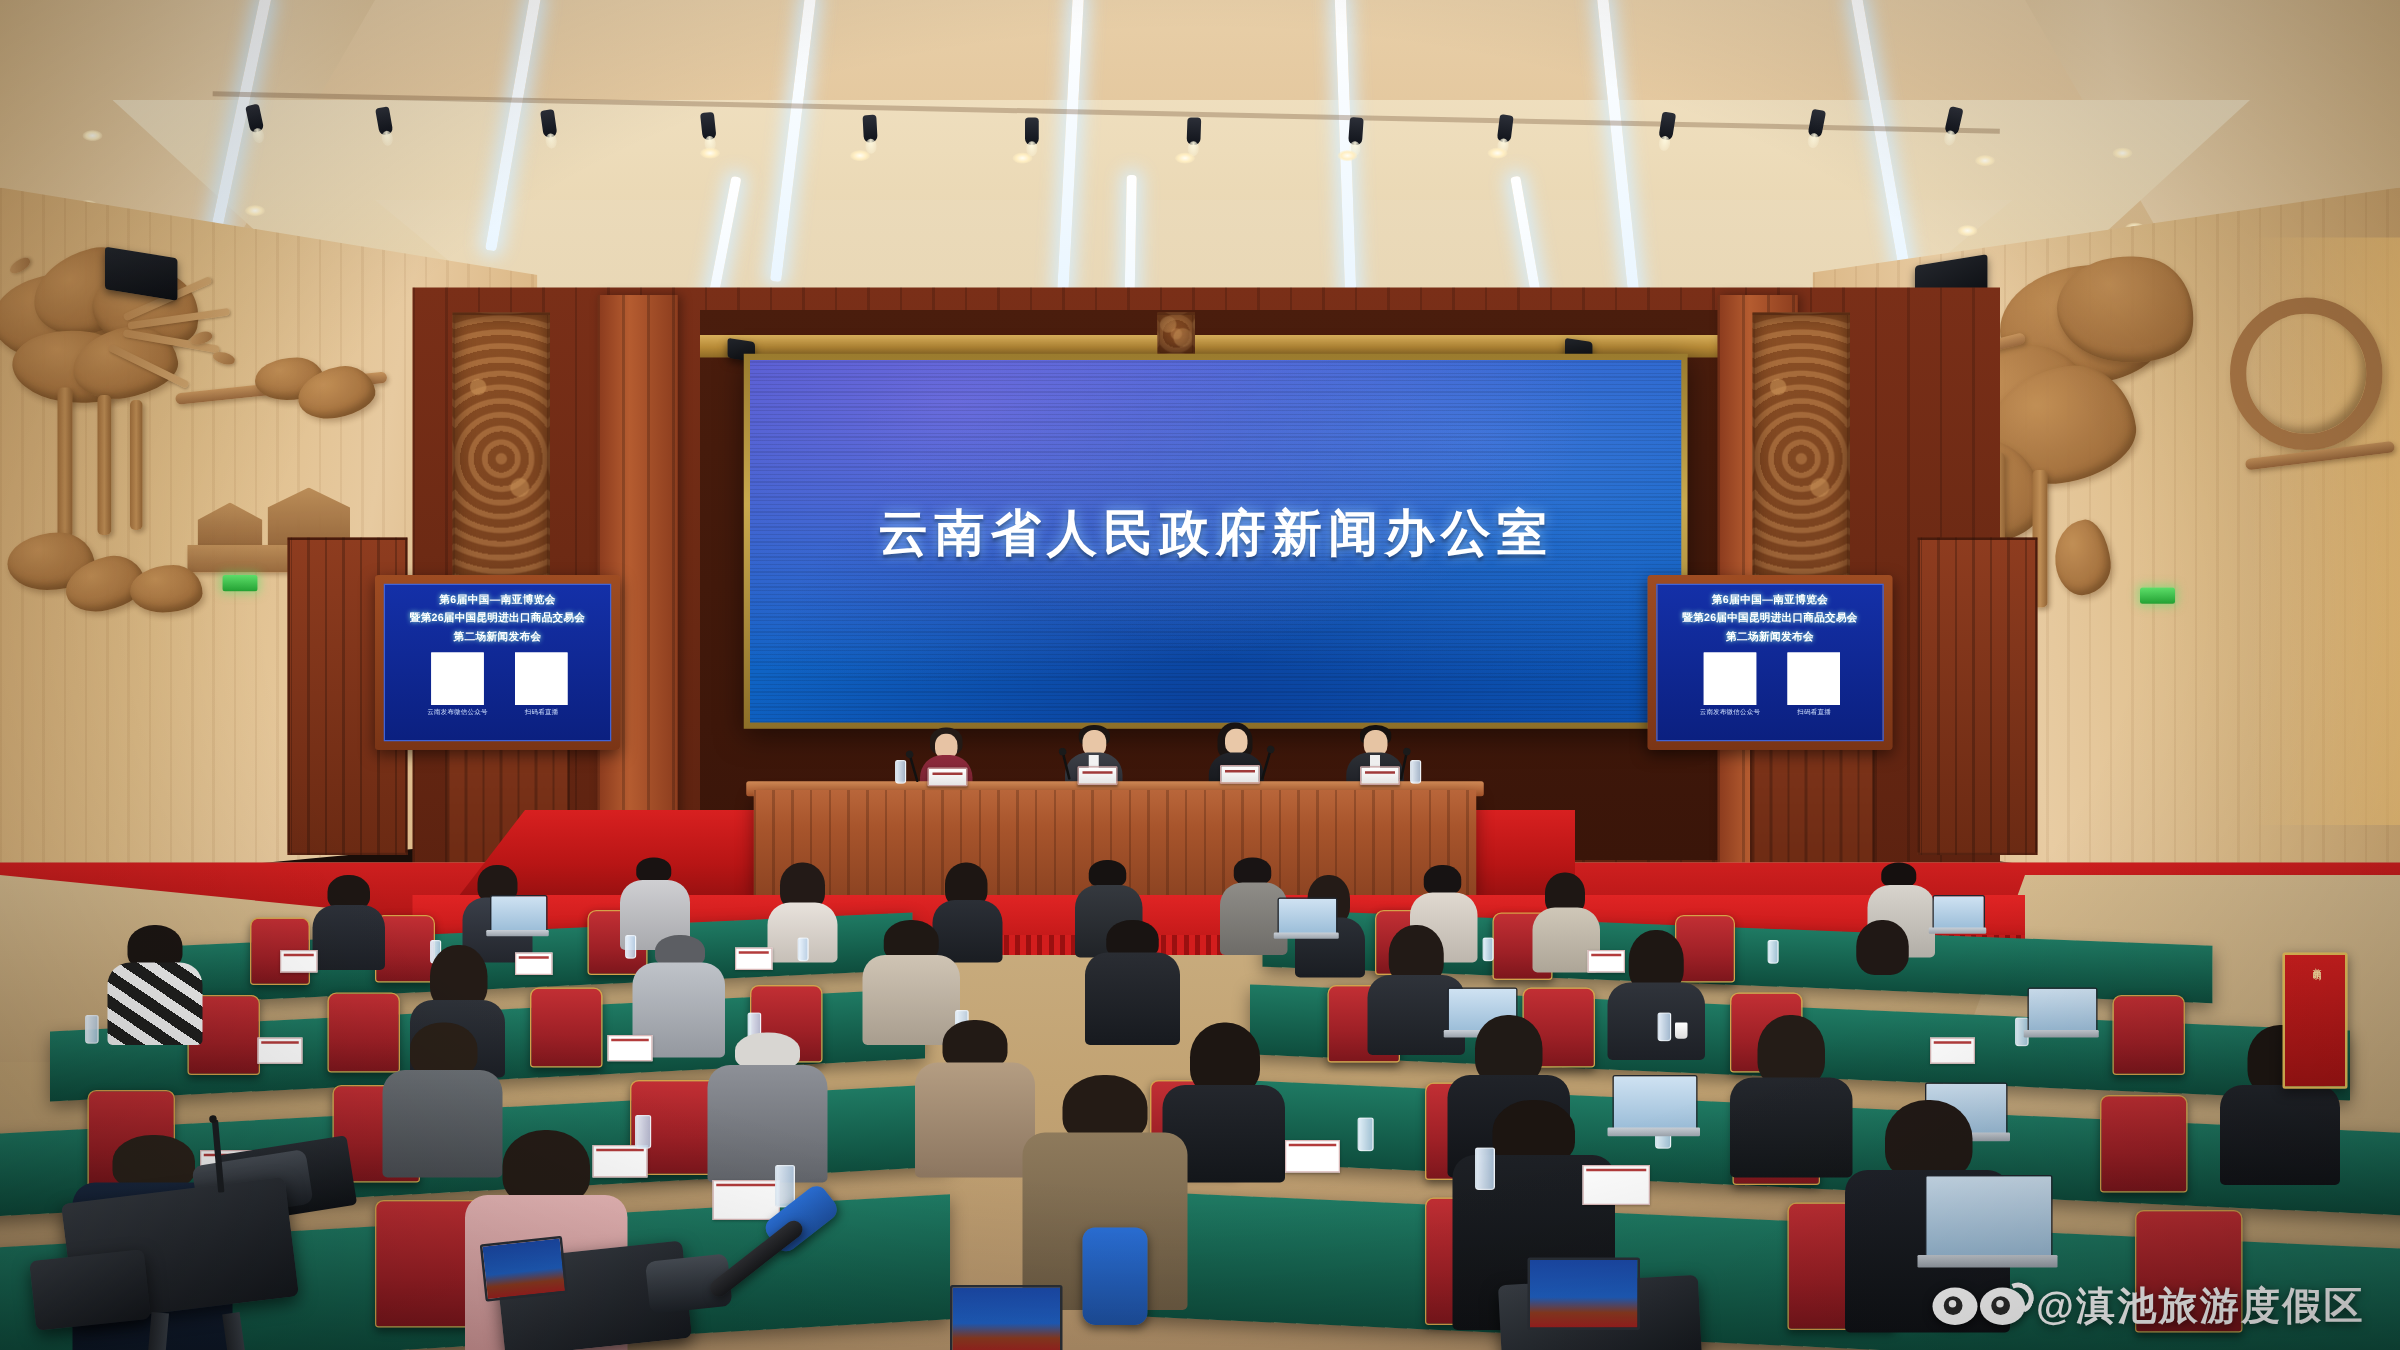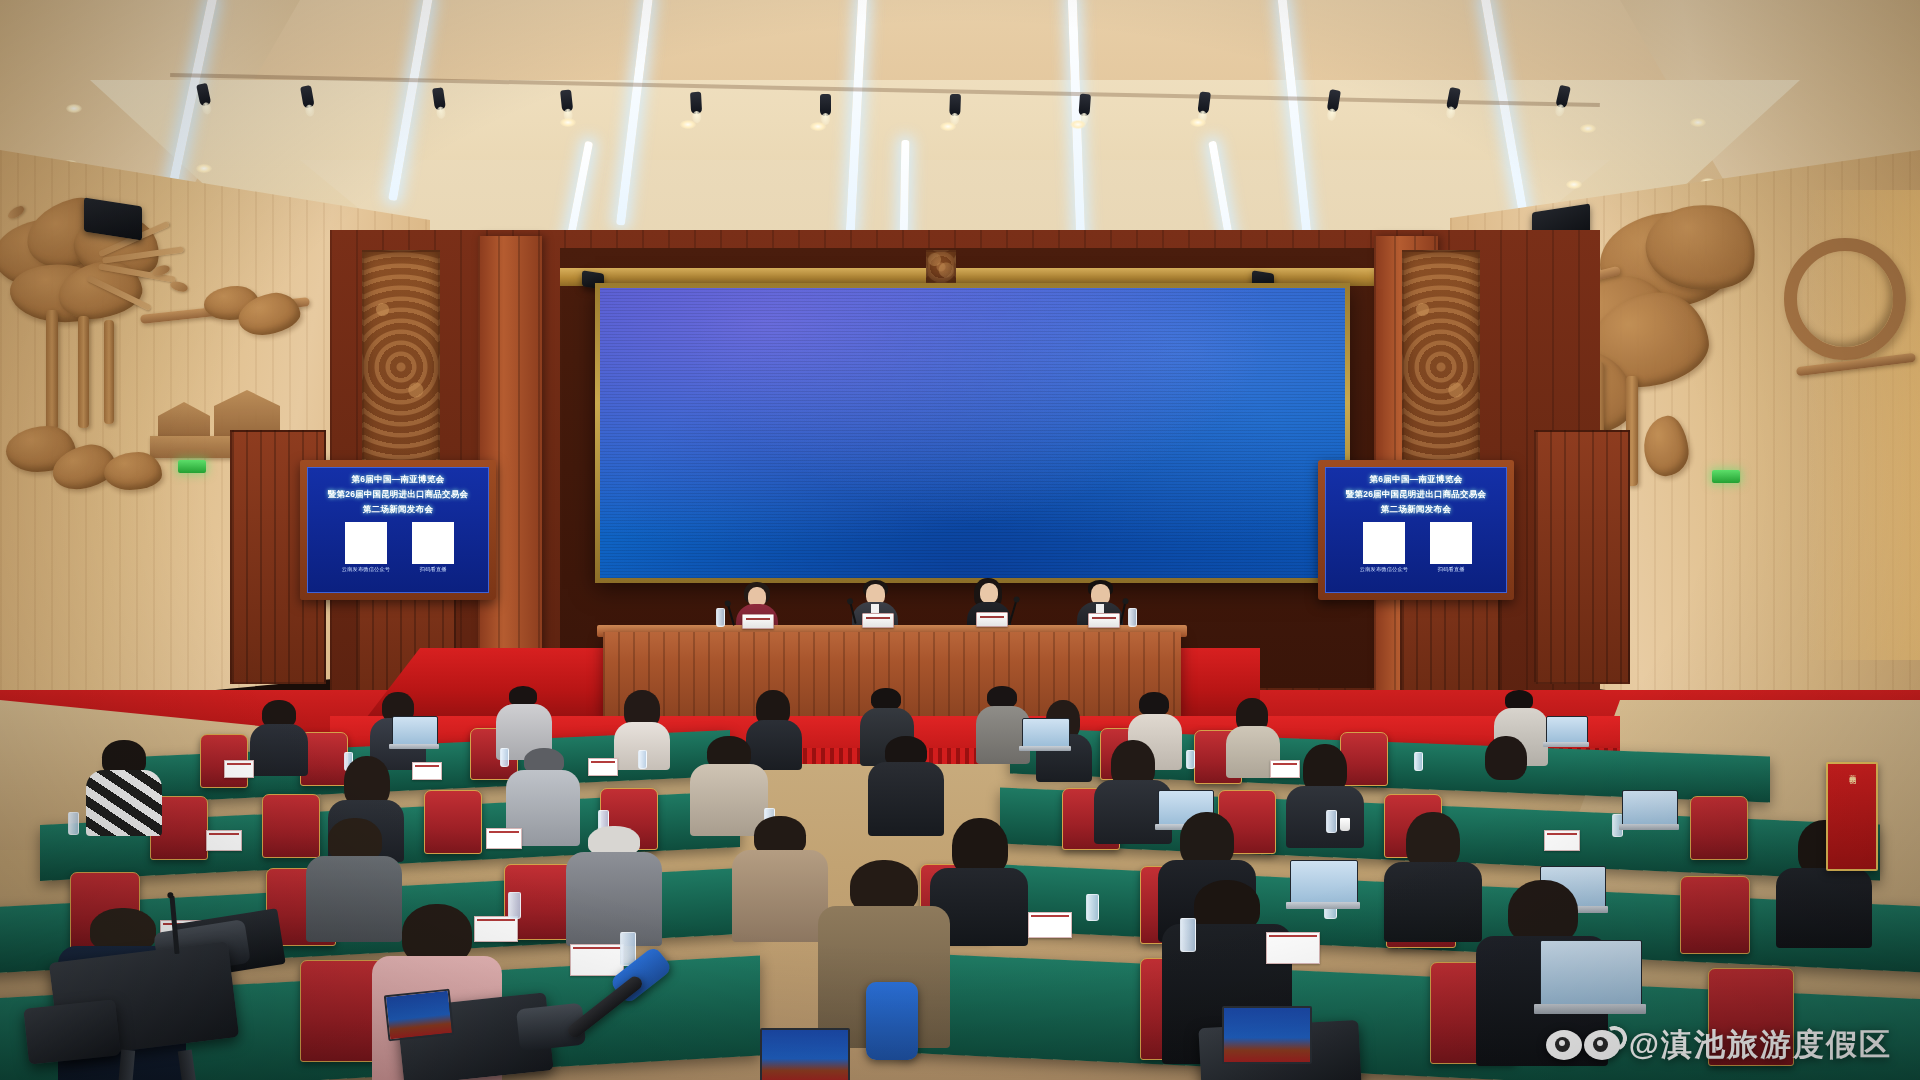--- a/index.html
+++ b/index.html
@@ -345,20 +345,21 @@
   <div class="doorpanel" style="left:230px;top:430px;width:92px;height:250px;"></div>
   <div class="doorpanel" style="left:1534px;top:430px;width:92px;height:250px;"></div>
   <div class="exitsign" style="left:178px;top:460px;"></div>
   <div class="exitsign" style="left:1712px;top:470px;"></div>
 
   <div class="speakerbox" style="left:582px;top:272px;width:22px;height:16px;"></div>
   <div class="speakerbox" style="left:1252px;top:272px;width:22px;height:16px;"></div>
 
   <div class="ledframe">
     <div class="led">
+      <div class="led-cn">云南省人民政府新闻办公室</div>
     </div>
   </div>
 
   <div class="mon" style="left:300px;top:460px;">
     <div class="mon-in">
       <div class="mon-l1">第6届中国—南亚博览会</div>
       <div class="mon-l2">暨第26届中国昆明进出口商品交易会</div>
       <div class="mon-l3">第二场新闻发布会</div>
       <div class="qr-row">
         <div class="qr-wrap">

